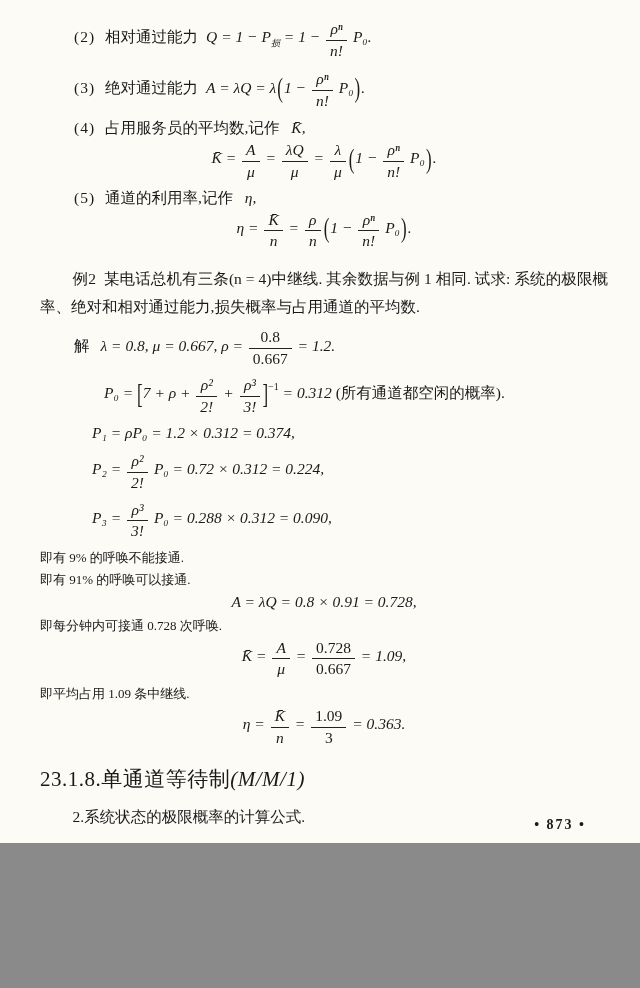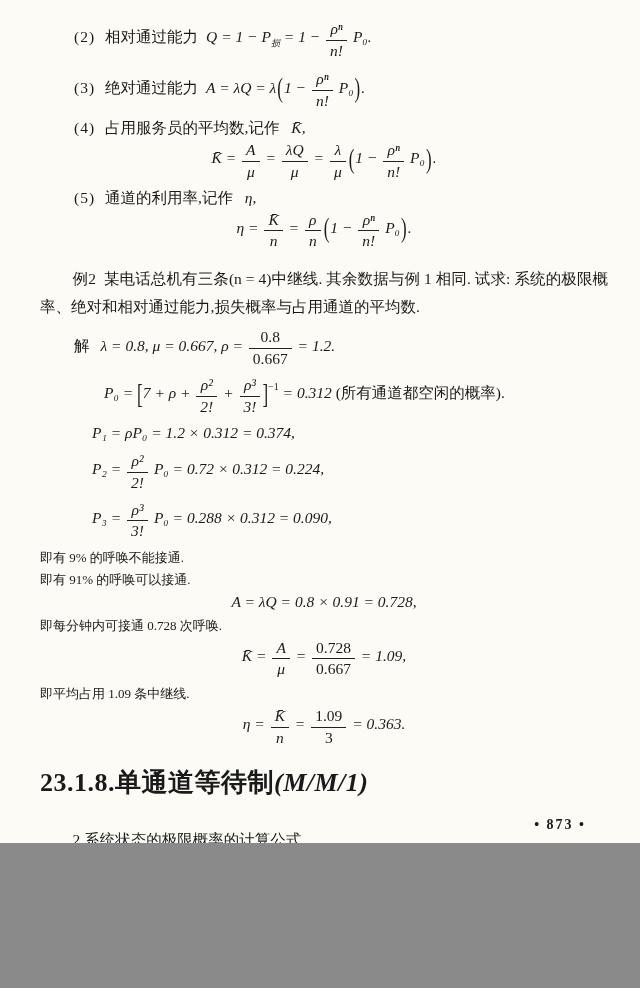--- a/index.html
+++ b/index.html
@@ -19,21 +19,21 @@
   .frac .den{display:block;padding:1px 4px 0}
   .bp{display:inline-block;font-style:normal;transform:scaleY(1.55);vertical-align:-1px;margin:0 1px;font-size:17px}
   .bb{display:inline-block;font-style:normal;transform:scaleY(1.6);vertical-align:-1px;font-size:17px}
   .ctr{text-align:center;font-size:15.5px;white-space:nowrap}
   .note{font-size:13px}
   .para{font-size:15.5px;line-height:1.85;text-align:justify}
   .indent{text-indent:2.1em}
   .bold{font-weight:normal}
   sub.cnsub{font-size:9px}
   sup.inv{font-size:10px;font-style:normal;vertical-align:8px}
-  .sec{font-size:26px;font-weight:bold;margin:16px 0 26px 0;letter-spacing:.5px}
+  .sec{font-size:21px;font-weight:normal;margin:16px 0 10px 0;letter-spacing:.5px}
   .sec .m{font-style:italic}
   .pagenum{position:absolute;right:54px;bottom:10px;font-size:14px;letter-spacing:2px;font-weight:bold}
   .mb2{margin-bottom:2px}.mb4{margin-bottom:4px}.mb6{margin-bottom:6px}.mb8{margin-bottom:8px}
   .mb10{margin-bottom:10px}.mb14{margin-bottom:14px}.mb18{margin-bottom:18px}
 </style>
 </head>
 <body>
 
 <div class="page">
 

